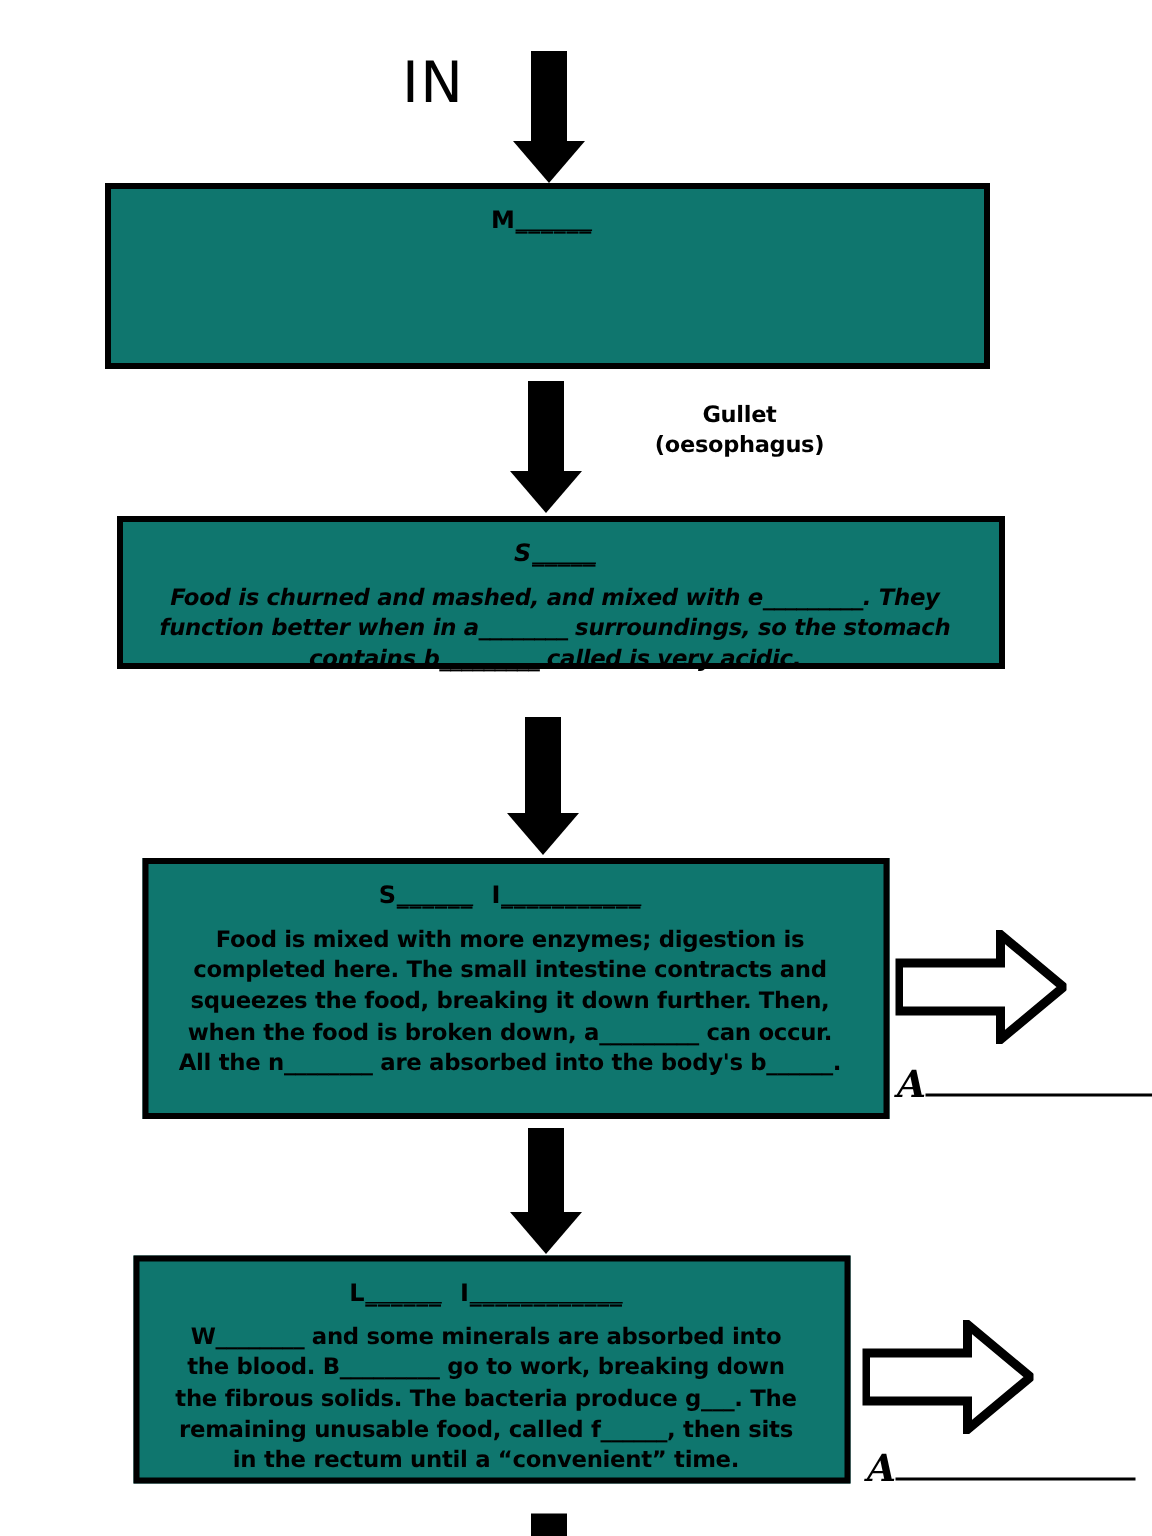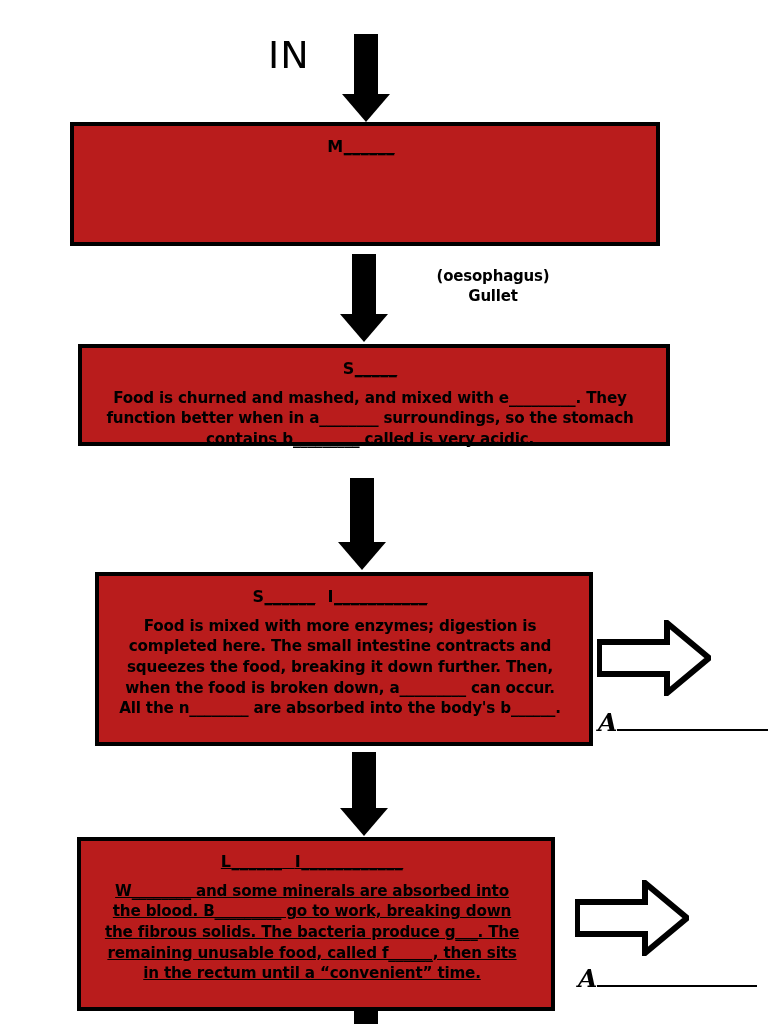--- a/index.html
+++ b/index.html
@@ -49,21 +49,21 @@
     height: 0;
     border-left: 24px solid transparent;
     border-right: 24px solid transparent;
     border-top: 28px solid #000;
   }
 
   
   .flow-box {
     position: absolute;
     border: 4px solid #000;
-    background: #b91c1c;
+    background: #0f766e;
     box-sizing: border-box;
     text-align: center;
     padding: 6px 18px 8px 10px;
   }
   .box-title {
     font-family: "DejaVu Sans", sans-serif;
     font-weight: bold;
     font-size: 16px;
     letter-spacing: 0.5px;
     margin: 6px 0 10px 0;
@@ -138,25 +138,25 @@
     <span>M</span><span class="blank">______</span>
   </div>
 </div>
 
 <div class="down-arrow" style="left:340px; top:254px; width:48px; height:88px;">
   <div class="shaft" style="width:24px; height:62px;"></div>
   <div class="head"></div>
 </div>
 
 <div class="gullet-label">
+  <div>Gullet</div>
   <div>(oesophagus)</div>
-  <div>Gullet</div>
-</div>
-
-<div class="flow-box" style="left:78px; top:344px; width:592px; height:102px;">
+</div>
+
+<div class="flow-box" style="left:78px; top:344px; width:592px; height:102px;font-style:italic;">
   <div class="box-title">
     <span>S</span><span class="blank">_____</span>
   </div>
   <div class="box-body">Food is churned and mashed, and mixed with e_________. They function better when in a________ surroundings, so the stomach contains b_________ called is very acidic.</div>
 </div>
 
 <div class="down-arrow" style="left:338px; top:478px; width:48px; height:92px;">
   <div class="shaft" style="width:24px; height:66px;"></div>
   <div class="head"></div>
 </div>
@@ -175,21 +175,21 @@
 </div>
 <div class="a-label" style="left:598px; top:708px;">
   <span>A</span><span class="rule" style="width:160px;"></span>
 </div>
 
 <div class="down-arrow" style="left:340px; top:752px; width:48px; height:84px;">
   <div class="shaft" style="width:24px; height:58px;"></div>
   <div class="head"></div>
 </div>
 
-<div class="flow-box" style="left:77px; top:837px; width:478px; height:174px;text-decoration:underline;">
+<div class="flow-box" style="left:89px; top:837px; width:478px; height:152px;">
   <div class="box-title">
     <span>L</span><span class="blank">______</span>&nbsp;&nbsp;<span>I</span><span class="blank">____________</span>
   </div>
   <div class="box-body">W________ and some minerals are absorbed into the blood. B_________ go to work, breaking down the fibrous solids. The bacteria produce g___. The remaining unusable food, called f______, then sits in the rectum until a “convenient” time.</div>
 </div>
 
 <div class="out-arrow" style="left:575px; top:880px;">
   <svg width="114" height="76" viewBox="0 0 114 76">
     <polygon points="2,22 70,22 70,3 112,38 70,73 70,54 2,54" fill="#ffffff" stroke="#000000" stroke-width="6" stroke-linejoin="miter"></polygon>
   </svg>

